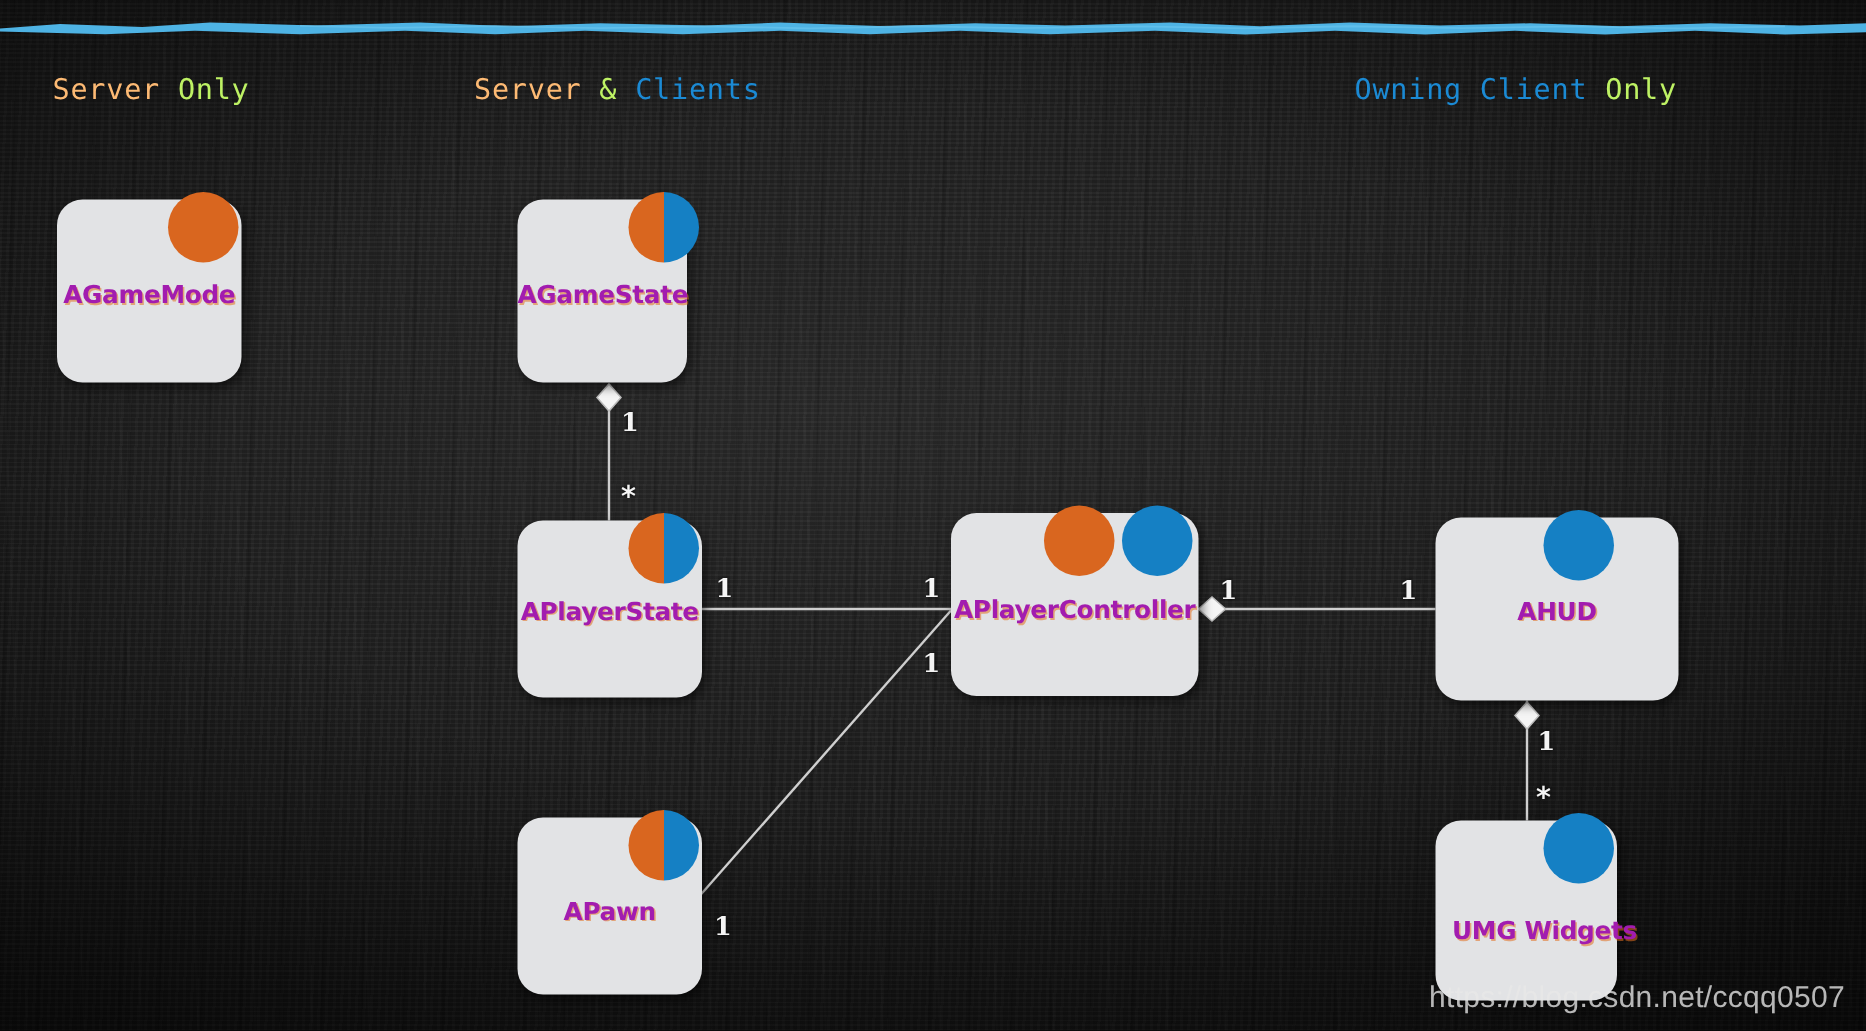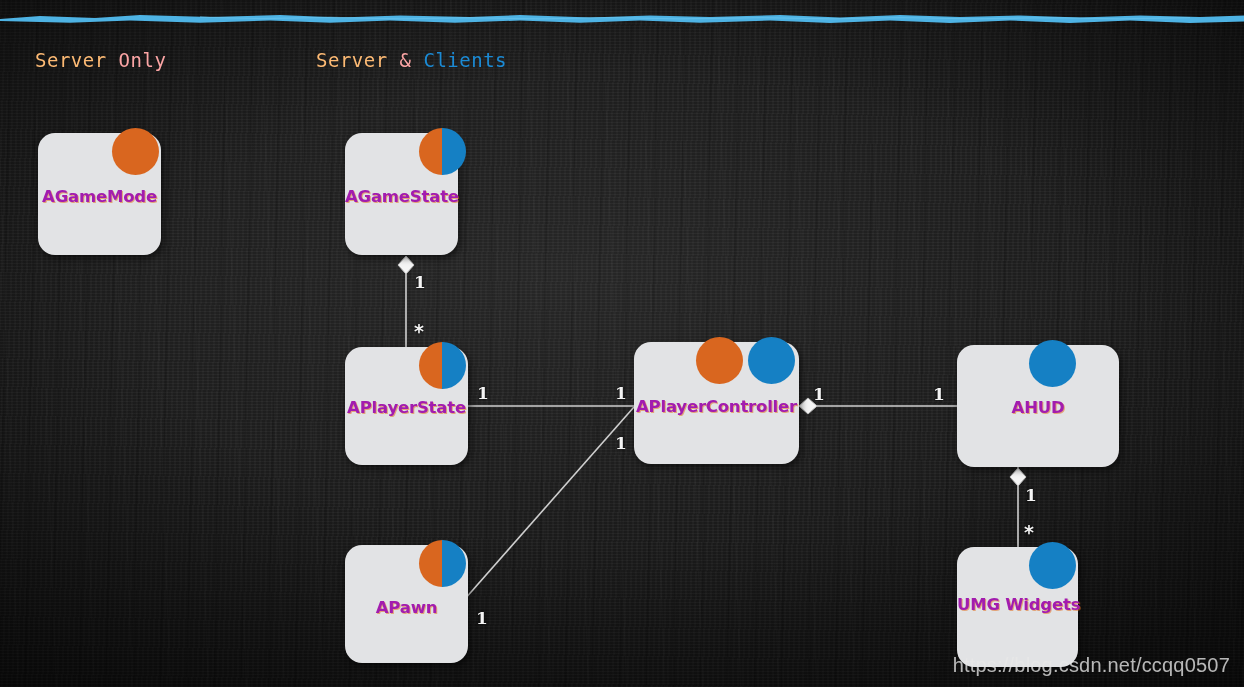--- a/index.html
+++ b/index.html
@@ -85,21 +85,21 @@
   .legend-item {
     position: absolute;
     white-space: nowrap;
     font-family: "DejaVu Sans Mono", "Liberation Mono", monospace;
     font-size: 19px;
     letter-spacing: 0.5px;
     line-height: 28px;
   }
   .seg-orange { color: #fdba74; }
   .seg-blue   { color: #1B8AD4; }
-  .seg-white  { color: #fca5a5; }
+  .seg-white  { color: #bef264; }
 
   
   .links {
     position: absolute;
     left: 0;
     top: 0;
     width: 1244px;
     height: 687px;
   }
 
@@ -177,20 +177,21 @@
              L1244,12.5 L1190,14 L1130,11.5 L1070,14 L1010,11.5 L950,14 L890,11.5
              L830,14 L770,11.5 L700,13.8 L640,11.5 L580,13.8 L520,11.5 L455,13.8
              L390,11.5 L330,13.8 L270,11.5 L200,13.8 L130,11.5 L70,13.8 L0,12 Z" fill="#4EB3E4"></path>
     <path d="M200,8.2 L260,9.6 L330,8.4 L400,9.8 L470,8.6 L540,9.9 L610,8.5
              L680,9.8 L760,8.6 L830,9.9 L900,8.5 L975,9.8 L1050,8.6 L1120,9.9 L1190,8.6" fill="none" stroke="#65C2EC" stroke-width="1.2" opacity="0.8"></path>
   </svg>
 
   <div class="legend">
     <div class="legend-item" id="legend-0" style="left:35px;"><span class="seg-orange">Server</span><span class="seg-white"> </span><span class="seg-white">Only</span></div>
     <div class="legend-item" id="legend-1" style="left:316px;"><span class="seg-orange">Server</span><span class="seg-white"> &amp; </span><span class="seg-blue">Clients</span></div>
+    <div class="legend-item" id="legend-3" style="left:903px;"><span class="seg-blue">Owning Client</span><span class="seg-white"> </span><span class="seg-white">Only</span></div>
   </div>
 
   <svg class="links" viewBox="0 0 1244 687">
     <g stroke="#CFCFCF" stroke-width="1.6" fill="none">
 
       <line x1="406" y1="256" x2="406" y2="347"></line>
 
       <line x1="468" y1="406" x2="634" y2="406"></line>
 
       <line x1="634" y1="407" x2="464" y2="600"></line>
@@ -243,19 +244,19 @@
       <div class="node" style="left: 957px; top: 345px; width: 121px; height: 122px; padding-left: 41px;">
         <div class="dot dot-blue" style="width: 47px; height: 47px; left: 72px; top: -5px;"></div>
         <div class="node-label" style="top: 53px;">AHUD</div>
       </div>
       <div class="node" style="left: 345px; top: 545px; width: 123px; height: 118px;">
         <div class="dot dot-split" style="width: 47px; height: 47px; left: 74px; top: -5px;"></div>
         <div class="node-label" style="top: 53px;">APawn</div>
       </div>
       <div class="node" style="left: 957px; top: 547px; width: 121px; height: 120px;">
         <div class="dot dot-blue" style="width: 47px; height: 47px; left: 72px; top: -5px;"></div>
-        <div class="node-label" style="top: 48px;">UMG Widgets</div>
+        <div class="node-label" style="top: 64px; margin-left: 11px;">UMG Widgets</div>
       </div>
     </div>
 
   <div class="watermark">https://blog.csdn.net/ccqq0507</div>
 
 </div>
 
 </body></html>

